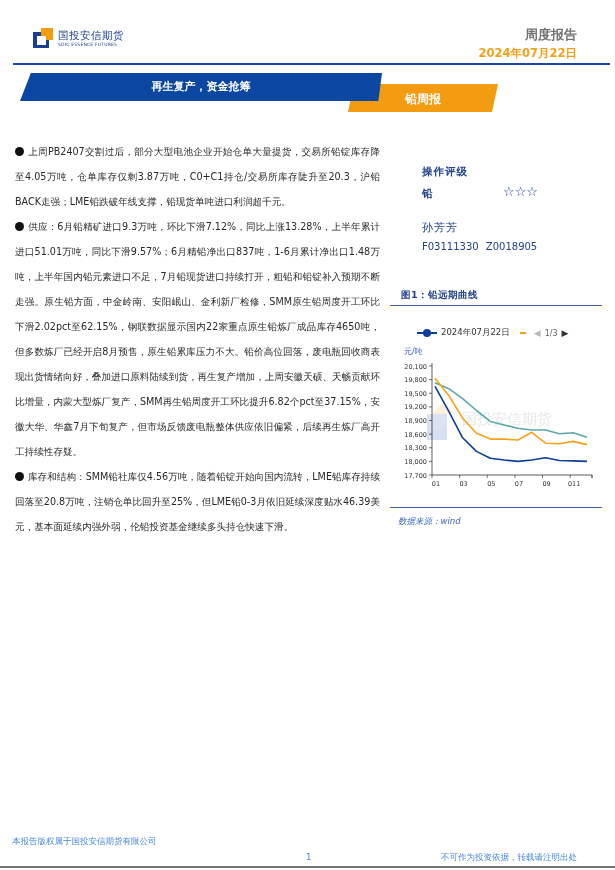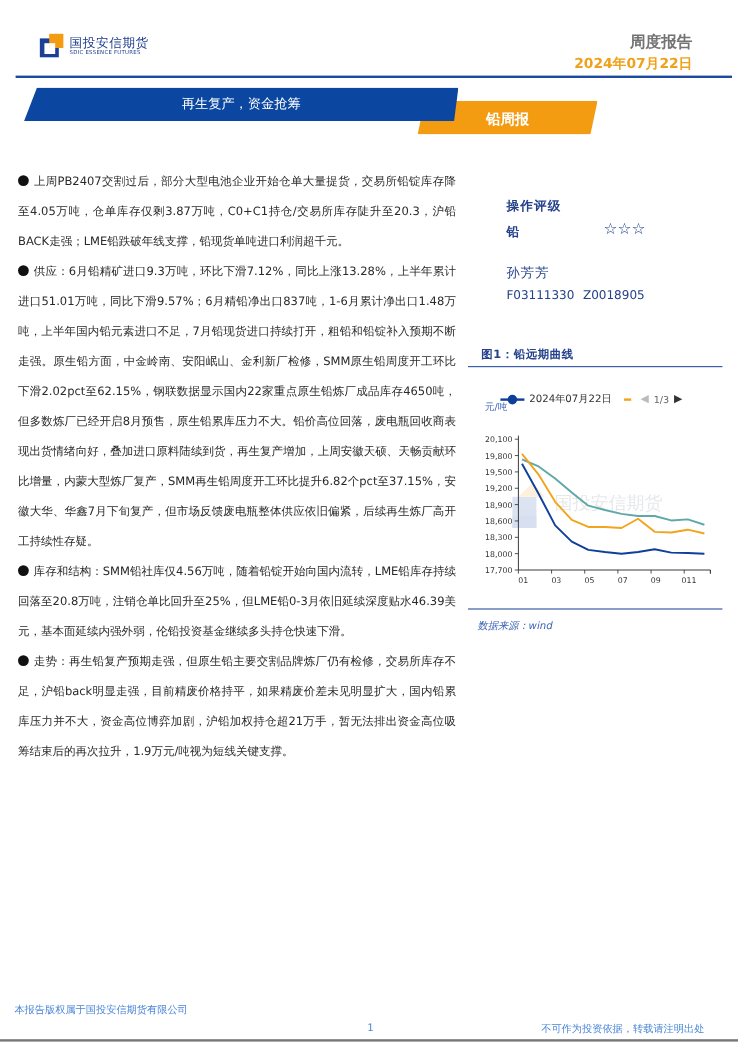--- a/index.html
+++ b/index.html
@@ -11,21 +11,21 @@
   .logo-mark { position: absolute; left: 0; top: 0; width: 20px; height: 20px; }
   .logo-cn { position: absolute; left: 25px; top: 1px; font-size: 10.5px; color: #1c3c8c; letter-spacing: 0.5px; white-space: nowrap; }
   .logo-en { position: absolute; left: 25px; top: 14px; font-size: 4.5px; color: #1c3c8c; letter-spacing: 0.2px; white-space: nowrap; }
 
   .report-type { position: absolute; right: 38px; top: 26px; font-size: 13px; font-weight: bold; color: #737373; }
   .report-date { position: absolute; right: 38px; top: 46px; font-size: 11.5px; font-weight: bold; color: #f0a11a; }
   .header-rule { position: absolute; left: 13px; top: 63px; width: 597px; height: 2px; background: #1b4aa0; }
 
   .banner-blue { position: absolute; left: 20px; top: 73px; width: 362px; height: 28px; background: #0b47a1;
                  clip-path: polygon(3% 0, 100% 0, 99% 100%, 0 100%); }
-  .banner-title { position: absolute; left: 20px; top: 79px; width: 362px; text-align: center; font-size: 11px; color: #ffffff; font-weight: normal; }
+  .banner-title { position: absolute; left: 20px; top: 79px; width: 362px; text-align: center; font-size: 11px; color: #ffffff; font-weight: bold; }
   .banner-orange { position: absolute; left: 348px; top: 84px; width: 150px; height: 28px; background: #f39c12;
                    clip-path: polygon(4% 0, 100% 0, 96% 100%, 0 100%); }
   .banner-tag { position: absolute; left: 348px; top: 91px; width: 150px; text-align: center; font-size: 12px; color: #ffffff; font-weight: bold; }
 
   
   .body-col { position: absolute; left: 15px; top: 139px; width: 365px; font-size: 9.6px; line-height: 25px; color: #2a2a2a; text-align: justify; }
   .para { margin: 0; }
   .bullet { display: inline-block; width: 9px; height: 9px; border-radius: 50%; background: #111; margin-right: 4px; vertical-align: -1px; }
 
   
@@ -39,30 +39,30 @@
   .fig-rule { position: absolute; left: 390px; top: 305px; width: 212px; height: 1px; background: #3b5ea8; }
 
   .chart { position: absolute; left: 392px; top: 322px; width: 215px; height: 170px; }
   .legend-row { position: absolute; left: 25px; top: 4px; height: 14px; display: flex; align-items: center; font-size: 8.5px; color: #333; white-space: nowrap; }
   .legend-swatch-blue { position: relative; width: 20px; height: 2px; background: #0e3f9a; margin-right: 4px; }
   .legend-swatch-blue::after { content: ""; position: absolute; left: 6px; top: -3px; width: 8px; height: 8px; border-radius: 50%; background: #0e3f9a; }
   .legend-swatch-orange { width: 6px; height: 2px; background: #f4a41c; margin: 0 8px 0 10px; }
   .pager-prev { color: #bbb; font-size: 9px; margin-right: 4px; }
   .pager-text { color: #666; font-size: 8px; margin-right: 4px; }
   .pager-next { color: #333; font-size: 9px; }
-  .unit-label { position: absolute; left: 12px; top: 12px; font-size: 8px; color: #3d63b8; }
+  .unit-label { position: absolute; left: 12px; top: 24px; font-size: 8px; color: #3d63b8; }
   .chart svg { position: absolute; left: 0; top: 0; }
 
   .source-rule { position: absolute; left: 390px; top: 507px; width: 212px; height: 1px; background: #3b5ea8; }
   .source { position: absolute; left: 398px; top: 516px; font-size: 8.5px; font-style: italic; color: #3d63b8; }
 
   
   .footer-left { position: absolute; left: 12px; top: 836px; font-size: 8.5px; color: #4a86d8; }
   .footer-page { position: absolute; left: 306px; top: 852px; font-size: 8.5px; color: #4a86d8; }
-  .footer-right { position: absolute; right: 28px; top: 852px; font-size: 8.5px; color: #4a86d8; }
+  .footer-right { position: absolute; right: 38px; top: 852px; font-size: 8.5px; color: #4a86d8; }
   .footer-rule { position: absolute; left: 0; top: 866px; width: 615px; height: 2px; background: #777; }
 </style>
 </head>
 <body>
 
 <div class="logo">
   <svg class="logo-mark" viewBox="0 0 20 20" width="20" height="20">
     <rect x="0" y="4" width="16" height="16" fill="#1a3f94"></rect>
     <rect x="4" y="8" width="9" height="9" fill="#ffffff"></rect>
     <rect x="8" y="0" width="12" height="12" fill="#f39c12"></rect>
@@ -77,21 +77,20 @@
 
 <div class="banner-orange"></div>
 <div class="banner-tag">铅周报</div>
 <div class="banner-blue"></div>
 <div class="banner-title">再生复产，资金抢筹</div>
 
 <div class="body-col">
   <p class="para"><span class="bullet"></span><span>上周PB2407交割过后，部分大型电池企业开始仓单大量提货，交易所铅锭库存降至4.05万吨，仓单库存仅剩3.87万吨，C0+C1持仓/交易所库存陡升至20.3，沪铅BACK走强；LME铅跌破年线支撑，铅现货单吨进口利润超千元。</span></p>
   <p class="para"><span class="bullet"></span><span>供应：6月铅精矿进口9.3万吨，环比下滑7.12%，同比上涨13.28%，上半年累计进口51.01万吨，同比下滑9.57%；6月精铅净出口837吨，1-6月累计净出口1.48万吨，上半年国内铅元素进口不足，7月铅现货进口持续打开，粗铅和铅锭补入预期不断走强。原生铅方面，中金岭南、安阳岷山、金利新厂检修，SMM原生铅周度开工环比下滑2.02pct至62.15%，钢联数据显示国内22家重点原生铅炼厂成品库存4650吨，但多数炼厂已经开启8月预售，原生铅累库压力不大。铅价高位回落，废电瓶回收商表现出货情绪向好，叠加进口原料陆续到货，再生复产增加，上周安徽天硕、天畅贡献环比增量，内蒙大型炼厂复产，SMM再生铅周度开工环比提升6.82个pct至37.15%，安徽大华、华鑫7月下旬复产，但市场反馈废电瓶整体供应依旧偏紧，后续再生炼厂高开工持续性存疑。</span></p>
   <p class="para"><span class="bullet"></span><span>库存和结构：SMM铅社库仅4.56万吨，随着铅锭开始向国内流转，LME铅库存持续回落至20.8万吨，注销仓单比回升至25%，但LME铅0-3月依旧延续深度贴水46.39美元，基本面延续内强外弱，伦铅投资基金继续多头持仓快速下滑。</span></p>
-  <p class="para"><span class="bullet"></span><span>走势：再生铅复产预期走强，但原生铅主要交割品牌炼厂仍有检修，交易所库存不足，沪铅back明显走强，目前精废价格持平，如果精废价差未见明显扩大，国内铅累库压力并不大，资金高位博弈加剧，沪铅加权持仓超21万手，暂无法排出资金高位吸筹结束后的再次拉升，1.9万元/吨视为短线关键支撑。</span></p>
 </div>
 
 <div class="rating-title">操作评级</div>
 <div class="rating-label">铅</div>
 <div class="rating-stars">☆☆☆</div>
 <div class="analyst-name">孙芳芳</div>
 <div class="analyst-ids">F03111330 Z0018905</div>
 
 <div class="fig-title">图1：铅远期曲线</div>
 <div class="fig-rule"></div>

